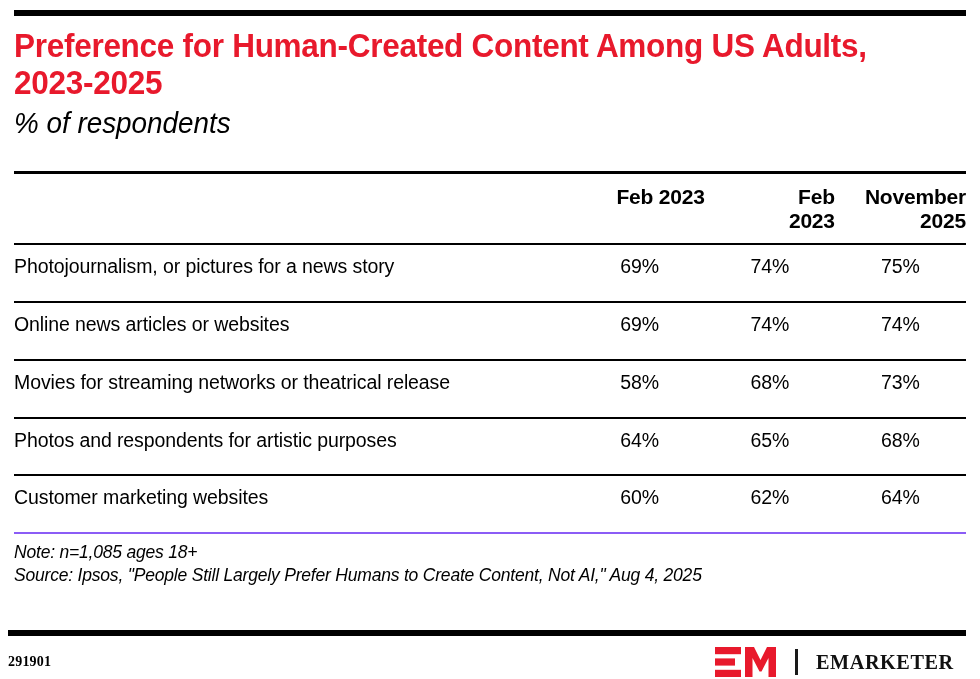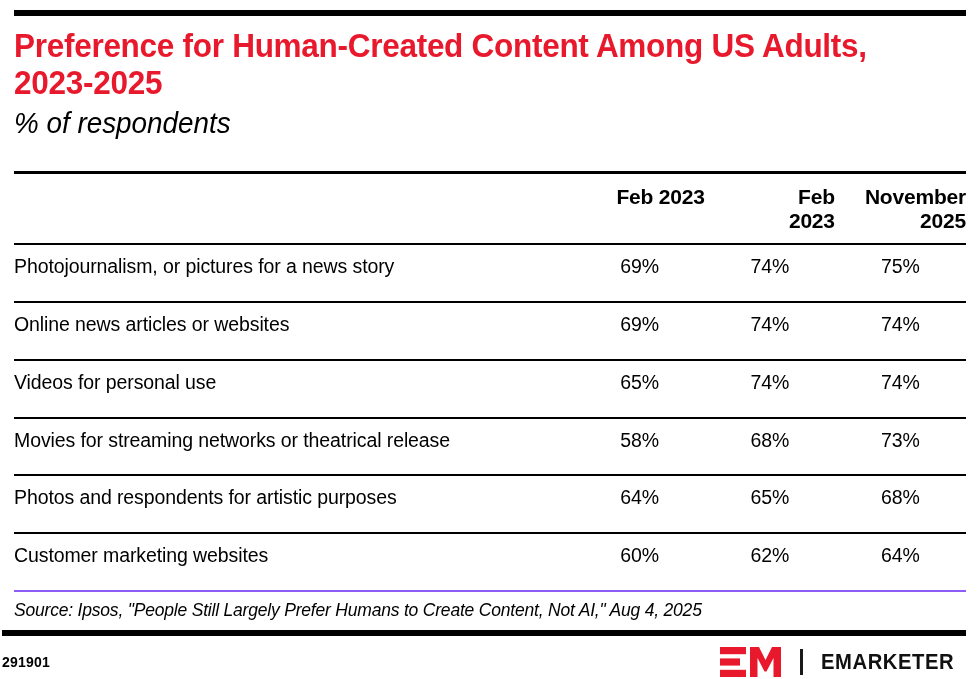--- a/index.html
+++ b/index.html
@@ -101,23 +101,24 @@
     font-size: 17.5px;
     font-style: italic;
     line-height: 1.33;
     letter-spacing: -0.2px;
   }
   .notes div { white-space: nowrap; }
 
   
   .footer {
     position: absolute;
-    left: 2px;
+    left: 8px;
     right: 14px;
     bottom: 12px;
+    font-family: Liberation Serif, serif;
   }
   .footer-rule {
     height: 6px;
     background: #000000;
   }
   .footer-row {
     display: flex;
     align-items: center;
     justify-content: space-between;
     margin-top: 11px;
@@ -187,26 +188,20 @@
         <td class="val">74%</td>
         <td class="val">75%</td>
       </tr>
       <tr>
         <td class="label">Online news articles or websites</td>
         <td class="val">69%</td>
         <td class="val">74%</td>
         <td class="val">74%</td>
       </tr>
       <tr>
-        <td class="label">Videos for personal use</td>
-        <td class="val">65%</td>
-        <td class="val">74%</td>
-        <td class="val">74%</td>
-      </tr>
-      <tr>
         <td class="label">Movies for streaming networks or theatrical release</td>
         <td class="val">58%</td>
         <td class="val">68%</td>
         <td class="val">73%</td>
       </tr>
       <tr>
         <td class="label">Photos and respondents for artistic purposes</td>
         <td class="val">64%</td>
         <td class="val">65%</td>
         <td class="val">68%</td>
@@ -214,20 +209,21 @@
       <tr class="last">
         <td class="label">Customer marketing websites</td>
         <td class="val">60%</td>
         <td class="val">62%</td>
         <td class="val">64%</td>
       </tr>
     </tbody>
   </table>
 
   <div class="notes">
+    <div>Note: n=1,085 ages 18+</div>
     <div>Source: Ipsos, "People Still Largely Prefer Humans to Create Content, Not AI," Aug 4, 2025</div>
   </div>
 
   <div class="footer">
     <div class="footer-rule"></div>
     <div class="footer-row">
       <div class="doc-id">291901</div>
       <div class="logo">
         <svg class="logo-mark" width="62" height="30" viewBox="0 0 62 30" aria-hidden="true">
           <rect x="0" y="0" width="26" height="7.2" fill="#e8192c"></rect>

